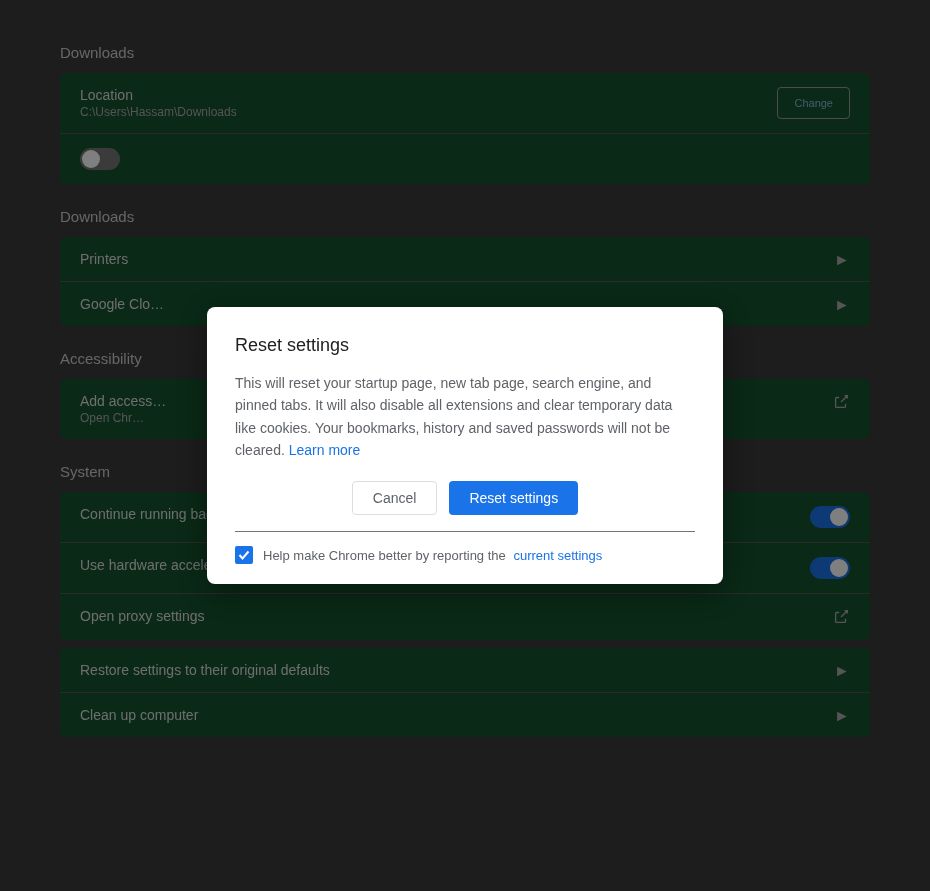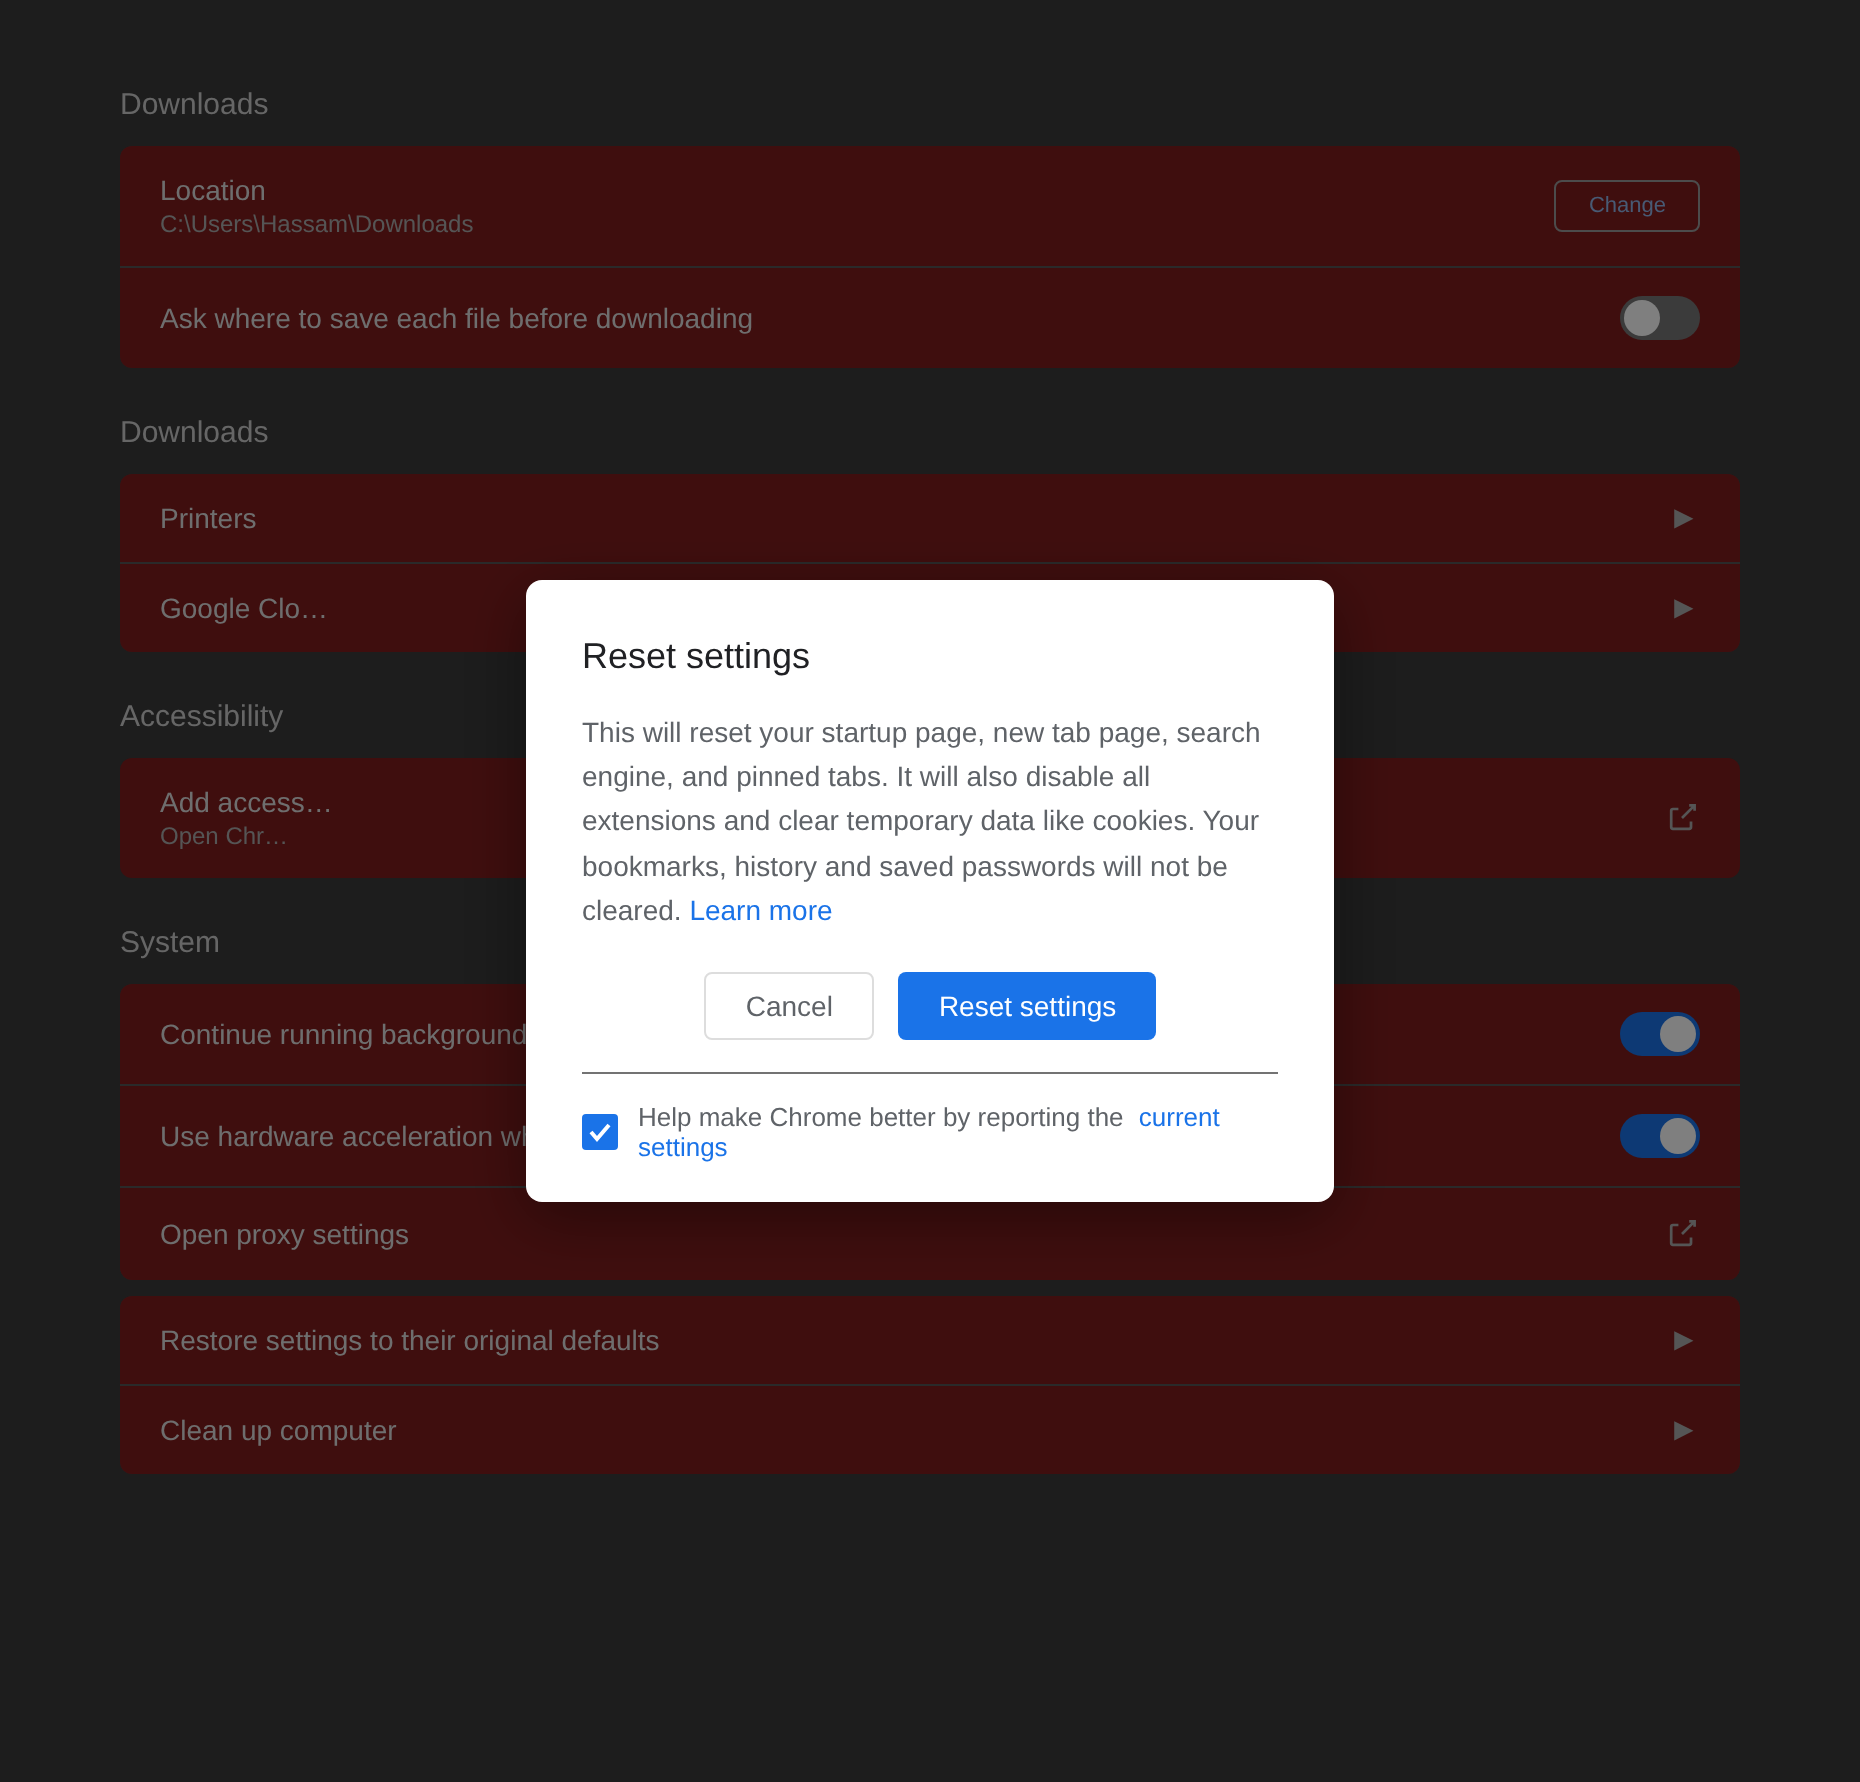--- a/index.html
+++ b/index.html
@@ -29,25 +29,24 @@
     }
     
     .settings-card {
       background: #444;
       border-radius: 6px;
       overflow: hidden;
       margin-bottom: 8px;
     }
     .settings-row {
       display: flex;
-      align-items: center;
       justify-content: space-between;
       padding: 14px 20px;
       border-bottom: 1px solid #555;
-      background: #7f1d1d;
+      background: #14532d;
     }
     .settings-row:last-child {
       border-bottom: none;
     }
     .settings-row-text {
       display: flex;
       flex-direction: column;
     }
     .settings-row-label {
       font-size: 14px;
@@ -115,21 +114,21 @@
       background: rgba(0,0,0,0.5);
       display: flex;
       align-items: center;
       justify-content: center;
       z-index: 100;
     }
     
     .dialog {
       background: white;
       border-radius: 8px;
-      width: 404px;
+      width: 516px;
       padding: 28px 28px 20px 28px;
       box-shadow: 0 8px 32px rgba(0,0,0,0.4);
       color: #333;
     }
     .dialog-title {
       font-size: 18px;
       font-weight: 500;
       margin-bottom: 16px;
       color: #202124;
     }
@@ -206,21 +205,20 @@
 
     <div class="settings-row">
       <div class="settings-row-text">
         <span class="settings-row-label">Location</span>
         <span class="settings-row-sublabel">C:\Users\Hassam\Downloads</span>
       </div>
       <button class="btn-change">Change</button>
     </div>
 
     <div class="settings-row">
-      <span class="settings-row-label">Ask where to save each file before downloading</span>
       <div class="toggle off">
         <div class="toggle-knob"></div>
       </div>
     </div>
   </div>
 
   <div class="section-title">Downloads</div>
   <div class="settings-card">
     <div class="settings-row">
       <span class="settings-row-label">Printers</span>

